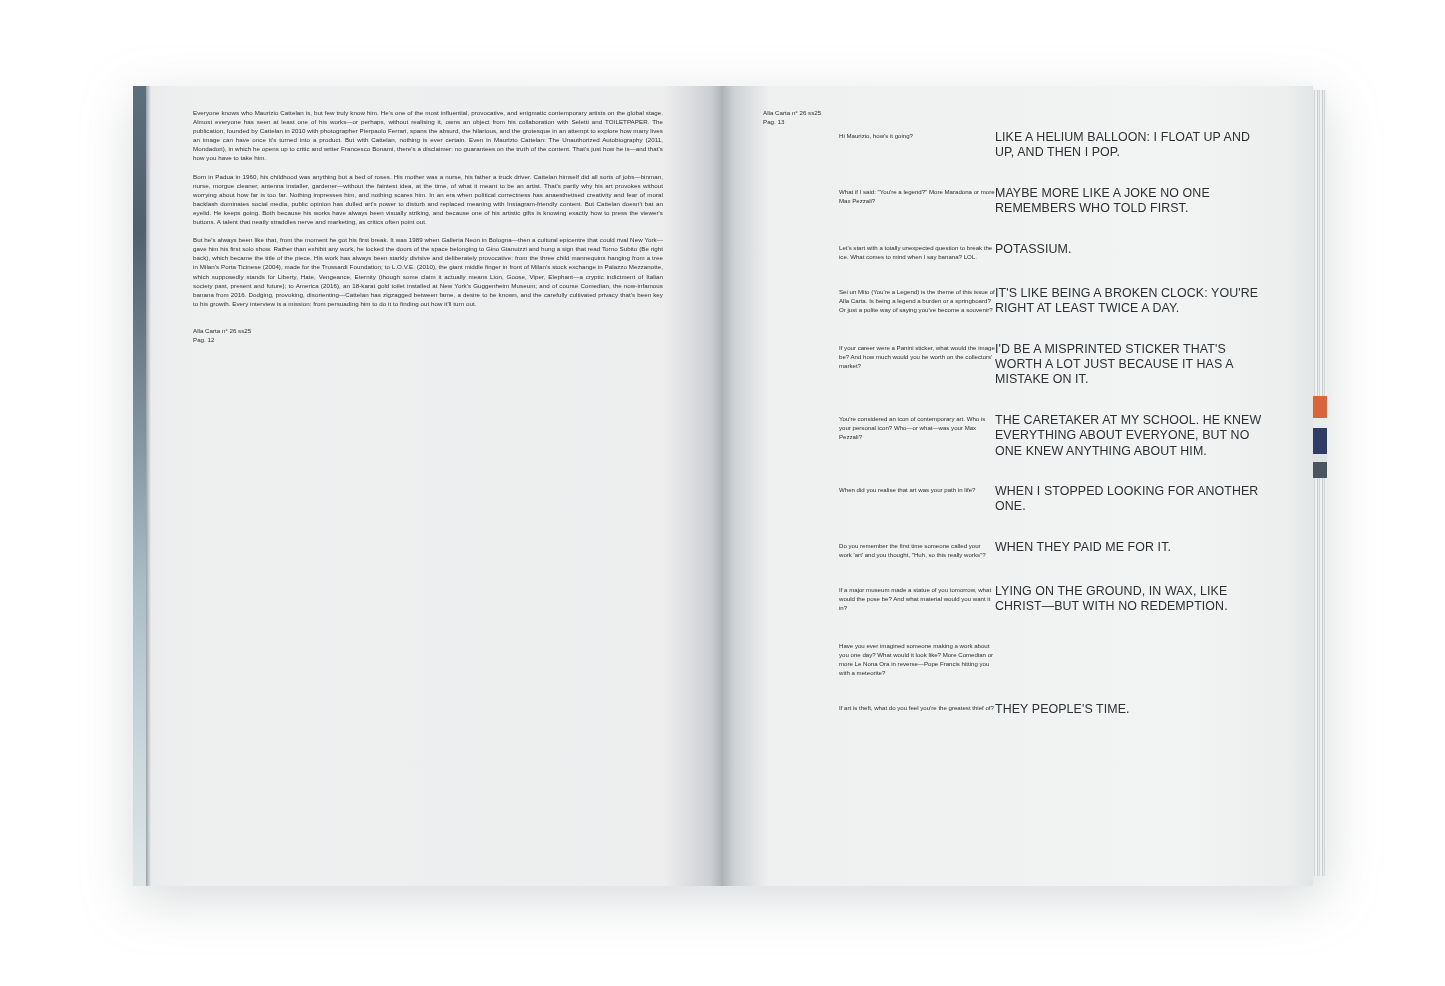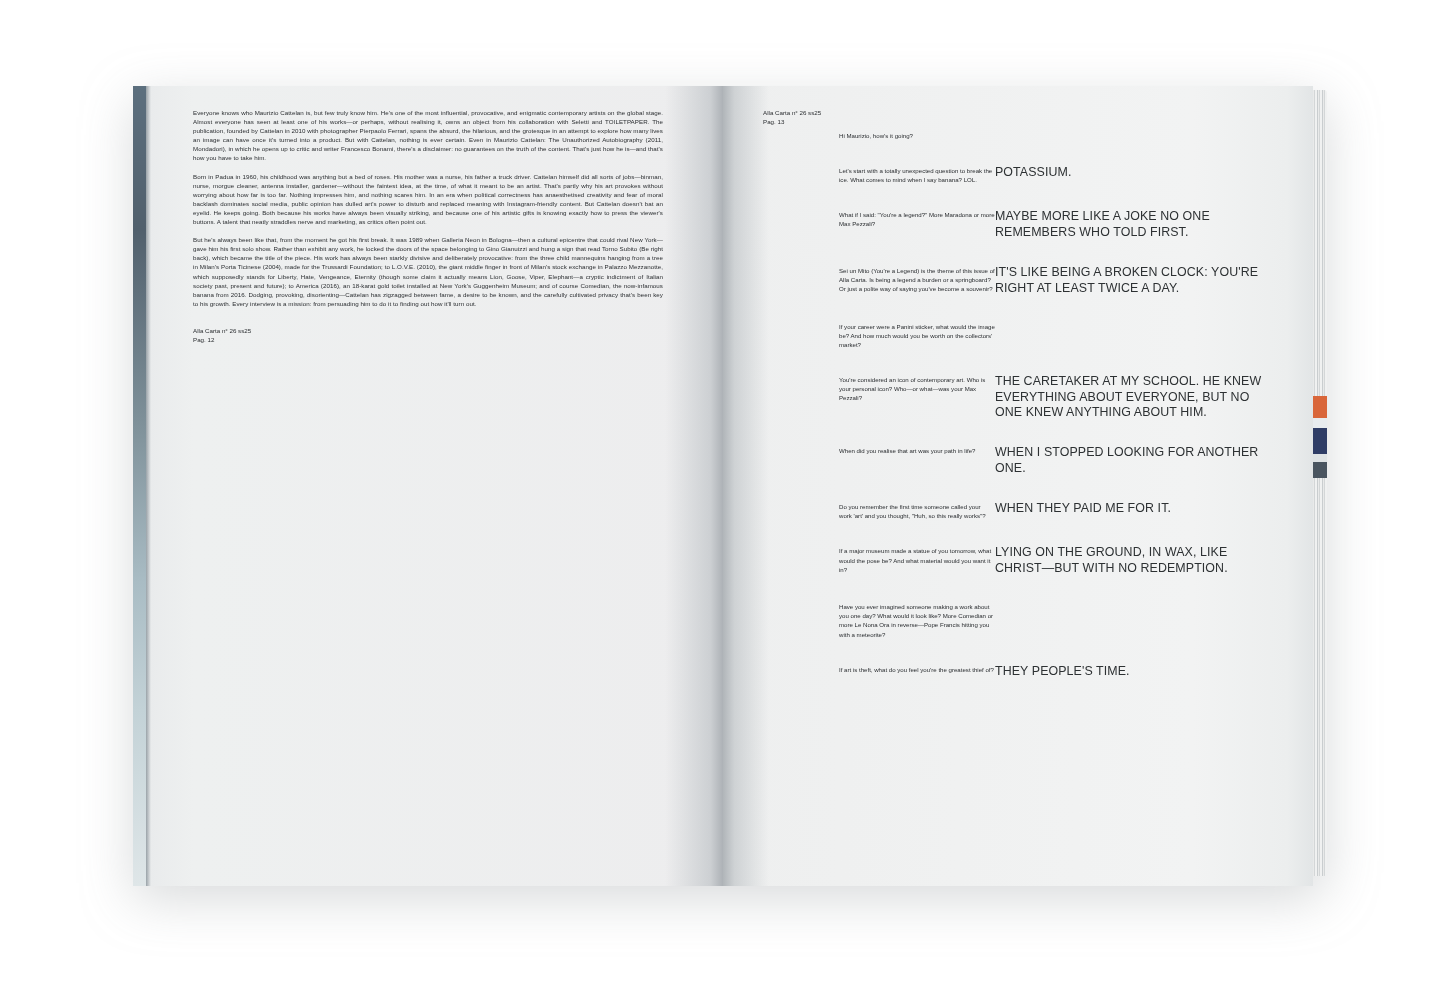--- a/index.html
+++ b/index.html
@@ -198,35 +198,37 @@
     <div class="page page-right">
 
       <div class="folio-right">
         <div>Alla Carta n° 26 ss25</div>
         <div>Pag. 13</div>
       </div>
 
       <div class="qa-list">
         <div class="qa-row">
           <div class="q">Hi Maurizio, how's it going?</div>
+          <div class="a">LIKE A HELIUM BALLOON: I FLOAT UP AND UP, AND THEN I POP.</div>
+        </div>
+        <div class="qa-row">
+          <div class="q">What if I said: "You're a legend?" More Maradona or more Max Pezzali?</div>
+          <div class="a">MAYBE MORE LIKE A JOKE NO ONE REMEMBERS WHO TOLD FIRST.</div>
         </div>
         <div class="qa-row">
           <div class="q">Let's start with a totally unexpected question to break the ice. What comes to mind when I say banana? LOL.</div>
           <div class="a">POTASSIUM.</div>
         </div>
         <div class="qa-row">
-          <div class="q">What if I said: "You're a legend?" More Maradona or more Max Pezzali?</div>
-          <div class="a">MAYBE MORE LIKE A JOKE NO ONE REMEMBERS WHO TOLD FIRST.</div>
-        </div>
-        <div class="qa-row">
           <div class="q">Sei un Mito (You're a Legend) is the theme of this issue of Alla Carta. Is being a legend a burden or a springboard? Or just a polite way of saying you've become a souvenir?</div>
           <div class="a">IT'S LIKE BEING A BROKEN CLOCK: YOU'RE RIGHT AT LEAST TWICE A DAY.</div>
         </div>
         <div class="qa-row">
           <div class="q">If your career were a Panini sticker, what would the image be? And how much would you be worth on the collectors' market?</div>
+          <div class="a">I'D BE A MISPRINTED STICKER THAT'S WORTH A LOT JUST BECAUSE IT HAS A MISTAKE ON IT.</div>
         </div>
         <div class="qa-row">
           <div class="q">You're considered an icon of contemporary art. Who is your personal icon? Who—or what—was your Max Pezzali?</div>
           <div class="a">THE CARETAKER AT MY SCHOOL. HE KNEW EVERYTHING ABOUT EVERYONE, BUT NO ONE KNEW ANYTHING ABOUT HIM.</div>
         </div>
         <div class="qa-row">
           <div class="q">When did you realise that art was your path in life?</div>
           <div class="a">WHEN I STOPPED LOOKING FOR ANOTHER ONE.</div>
         </div>
         <div class="qa-row">

